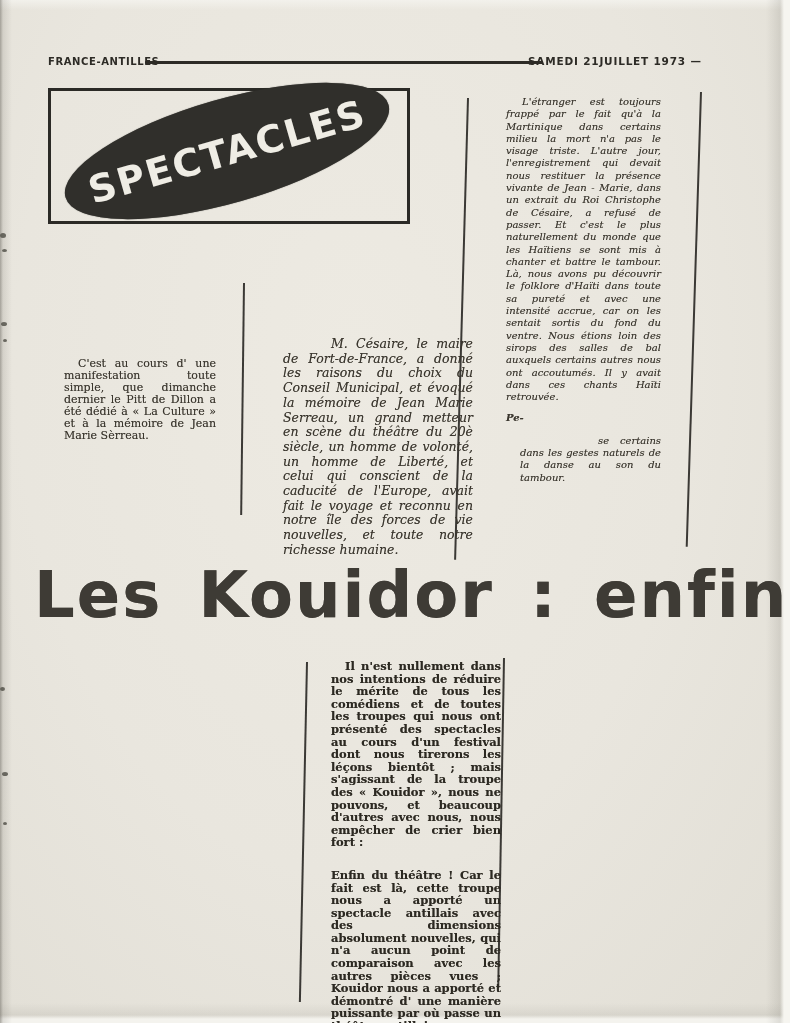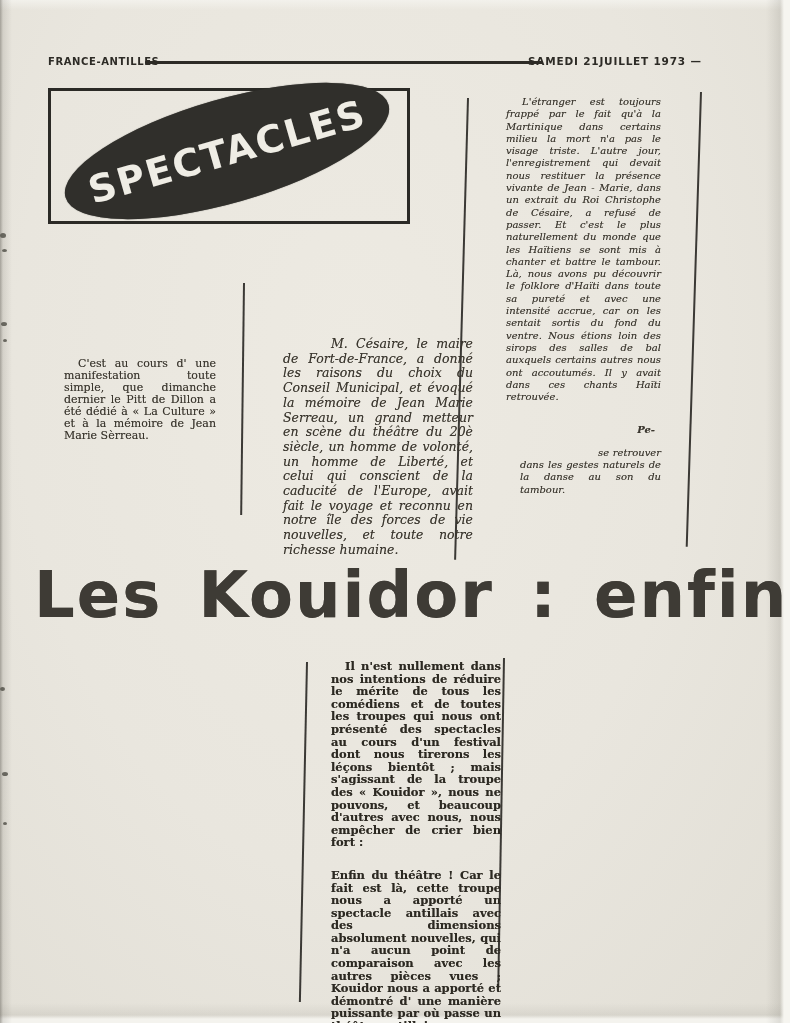--- a/index.html
+++ b/index.html
@@ -38,21 +38,21 @@
   .r5{left:503px;top:658px;height:330px;transform:rotate(1.0deg);}
   
   .col{position:absolute;text-align:justify;text-shadow:0 0 0.5px rgba(58,54,46,0.55);}
   .col p{margin:0;}
   .col-left{left:64px;top:358px;width:152px;font-size:11px;line-height:12px;}
   .col-left p{text-indent:14px;}
   .col-mid{left:283px;top:292px;width:190px;font-style:italic;font-size:12.5px;line-height:14.7px;}
   .col-mid p{text-indent:48px;margin-top:45px;}
   .col-right{left:506px;top:96px;width:155px;font-style:italic;font-size:10px;line-height:12.3px;}
   .col-right .p1{text-indent:16px;}
-  .col-right .lead{text-align:right;margin-top:21px;padding-right:6px;font-weight:bold;}
+  .col-right .lead{text-align:left;margin-top:9px;padding-right:6px;font-weight:bold;}
   .col-right .p3{margin-top:10px;margin-left:14px;text-indent:78px;}
   .col-bottom{left:331px;top:660px;width:170px;font-weight:bold;font-size:11.5px;
               line-height:12.6px;color:#2c2922;}
   .col-bottom p{text-indent:14px;}
   .col-bottom .p2{margin-top:20px;text-indent:0;}
   
   .headline{left:34px;top:558px;width:724px;margin:0;font-family:"DejaVu Sans",sans-serif;
     font-weight:bold;font-size:64px;letter-spacing:2px;word-spacing:12px;color:#3e3b35;
     white-space:nowrap;text-shadow:0 0 0.6px rgba(62,59,53,.7);}
   
@@ -83,21 +83,21 @@
     <p>C'est au cours d' une manifestation toute simple, que dimanche dernier le Pitt de Dillon a été dédié à « La Culture » et à la mémoire de Jean Marie Sèrreau.</p>
   </div>
 
   <div class="col col-mid">
     <p>M. Césaire, le maire de Fort-de-France, a donné les raisons du choix du Conseil Municipal, et évoqué la mémoire de Jean Marie Serreau, un grand metteur en scène du théâtre du 20è siècle, un homme de volonté, un homme de Liberté, et celui qui conscient de la caducité de l'Europe, avait fait le voyage et reconnu en notre île des forces de vie nouvelles, et toute notre richesse humaine.</p>
   </div>
 
   <div class="col col-right">
     <p class="p1">L'étranger est toujours frappé par le fait qu'à la Martinique dans certains milieu la mort n'a pas le visage triste. L'autre jour, l'enregistrement qui devait nous restituer la présence vivante de Jean - Marie, dans un extrait du Roi Christophe de Césaire, a refusé de passer. Et c'est le plus naturellement du monde que les Haïtiens se sont mis à chanter et battre le tambour. Là, nous avons pu découvrir le folklore d'Haïti dans toute sa pureté et avec une intensité accrue, car on les sentait sortis du fond du ventre. Nous étions loin des sirops des salles de bal auxquels certains autres nous ont accoutumés. Il y avait dans ces chants Haïti retrouvée.</p>
     <p class="lead">Pe-</p>
-    <p class="p3">se retrouver dans les gestes naturels de la danse au son du tambour.</p>
+    <p class="p3">se certains dans les gestes naturels de la danse au son du tambour.</p>
   </div>
 
   <h1 class="abs headline">Les Kouidor :  enfin !</h1>
 
   <div class="col col-bottom">
     <p class="p1">Il n'est nullement dans nos intentions de réduire le mérite de tous les comédiens et de toutes les troupes qui nous ont présenté des spectacles au cours d'un festival dont nous tirerons les léçons bientôt ; mais s'agissant de la troupe des « Kouidor », nous ne pouvons, et beaucoup d'autres avec nous, nous empêcher de crier bien fort :</p>
     <p class="p2">Enfin du théâtre ! Car le fait est là, cette troupe nous a apporté un spectacle antillais avec des dimensions absolument nouvelles, qui n'a aucun point de comparaison avec les autres pièces vues ; Kouidor nous a apporté et démontré d' une manière puissante par où passe un théâtre antillais.</p>
   </div>
 
   <div class="speck" style="left:0;top:233px;width:6px;height:5px;"></div>

